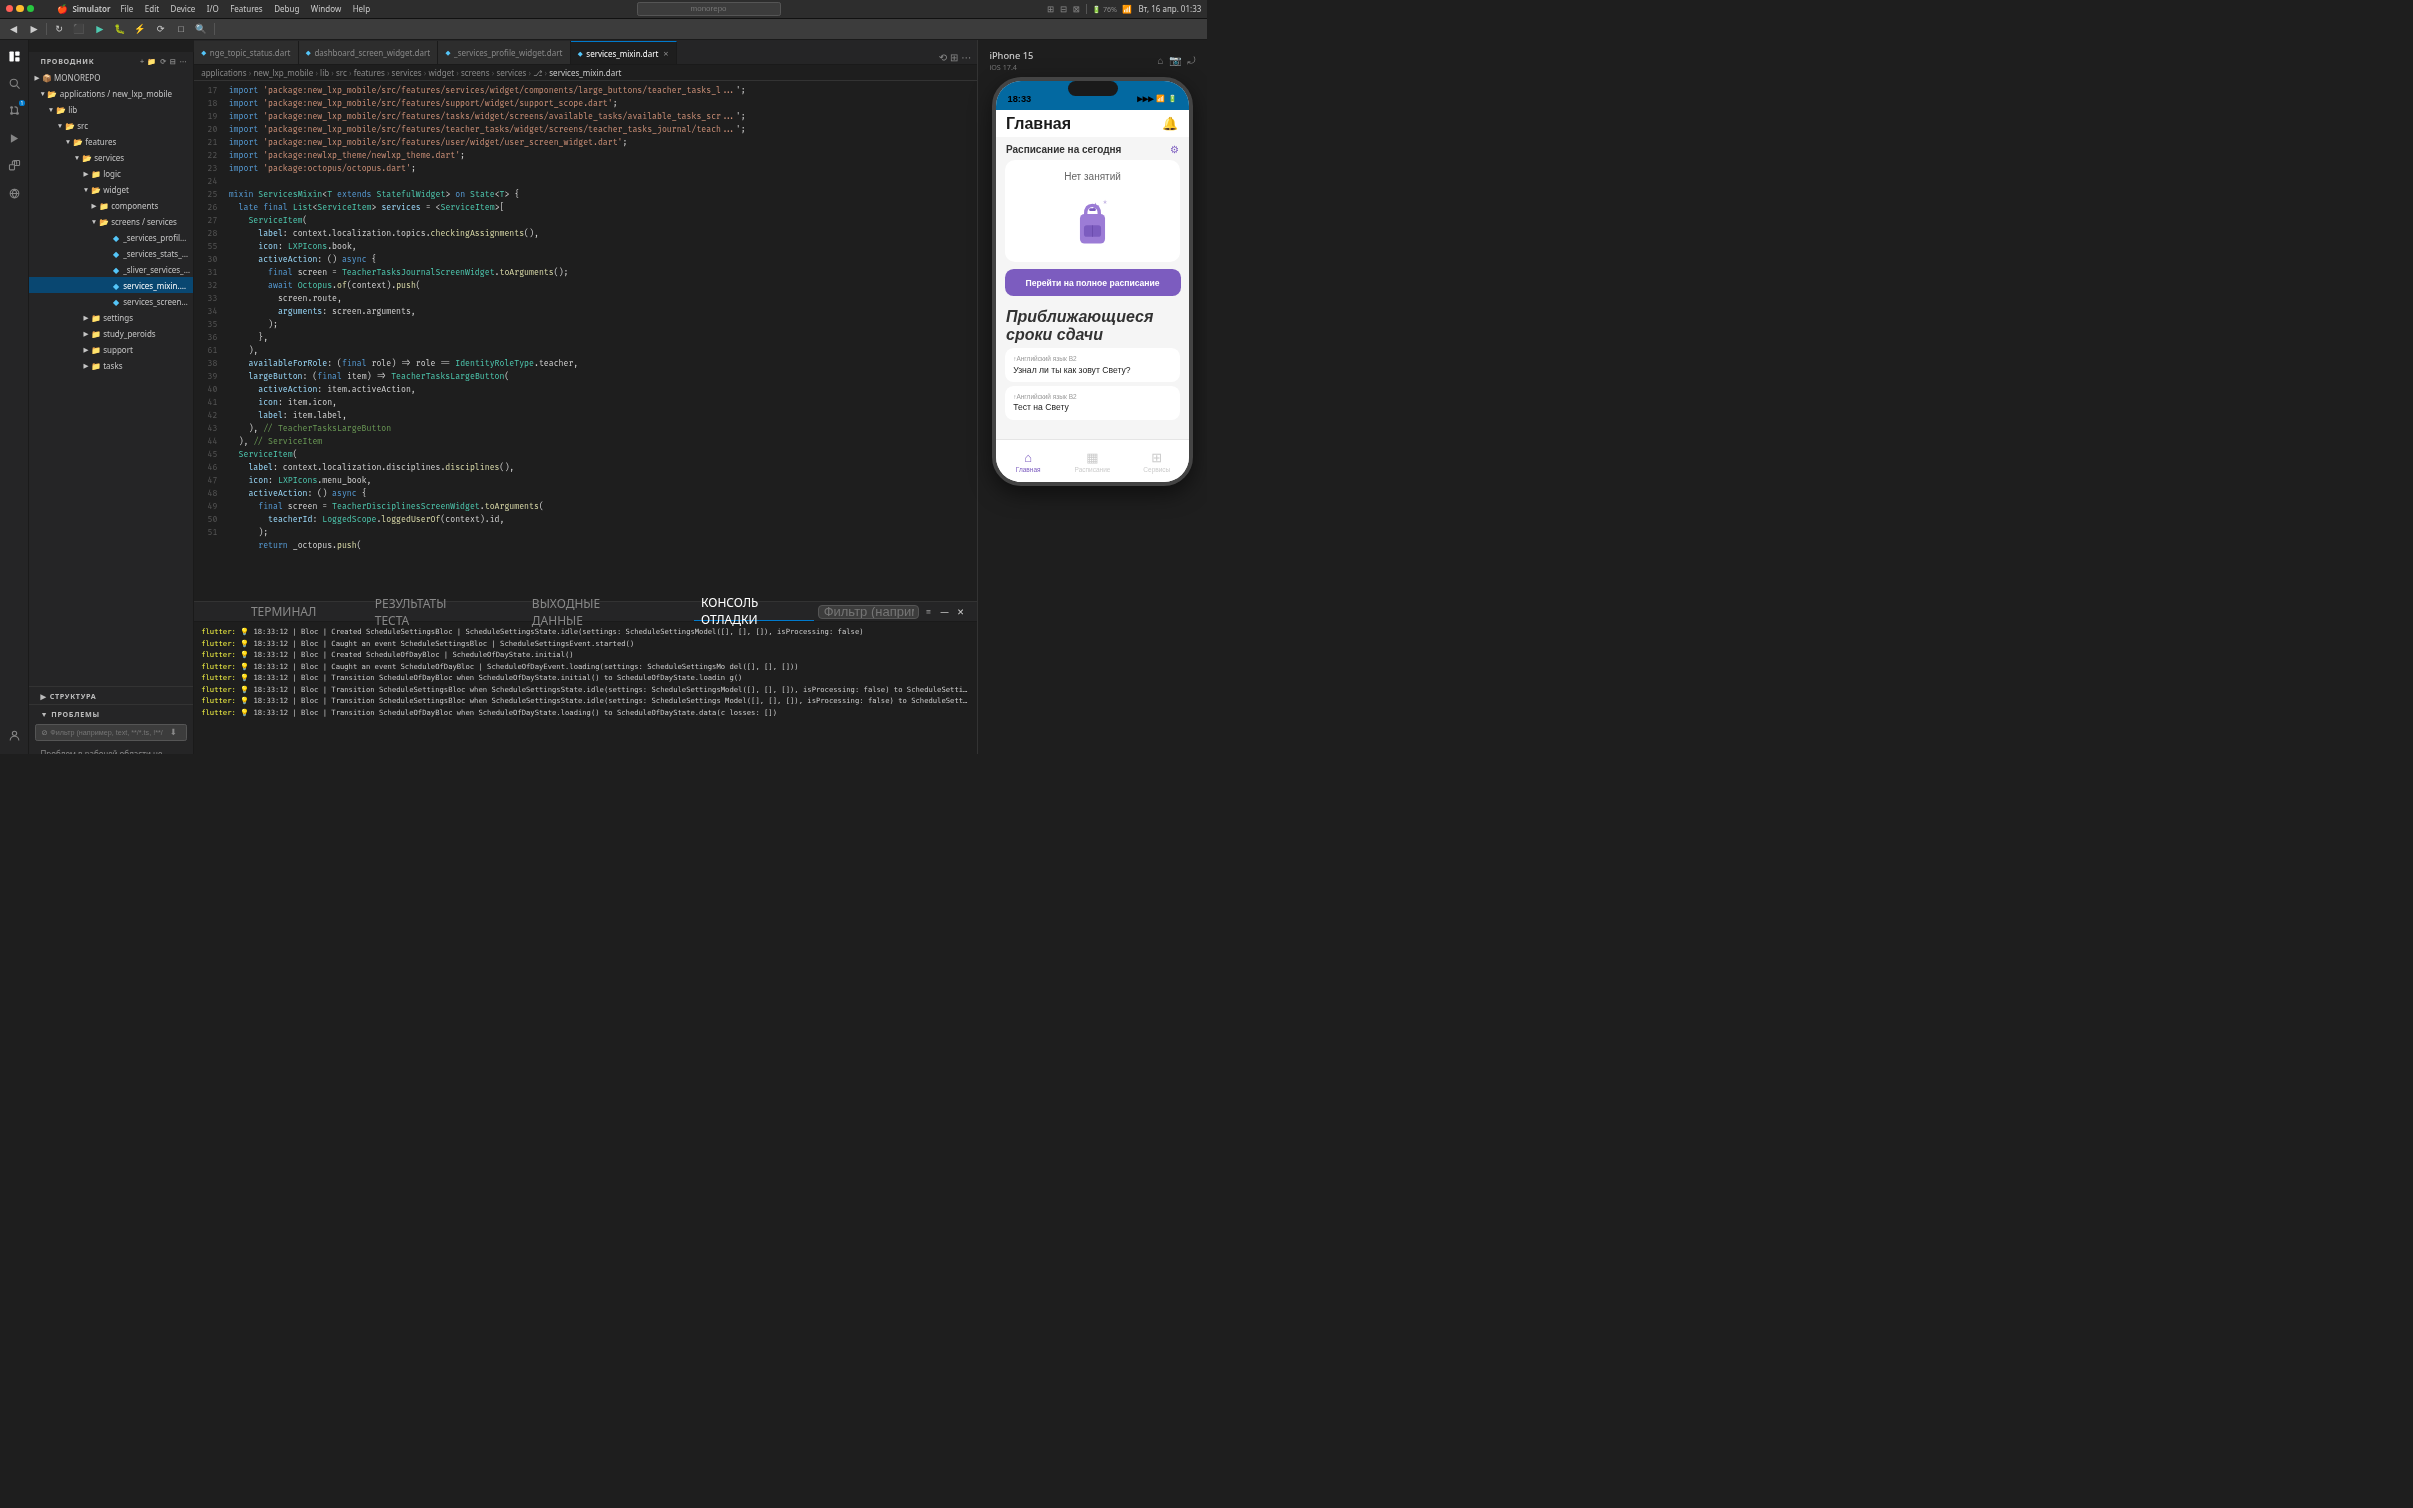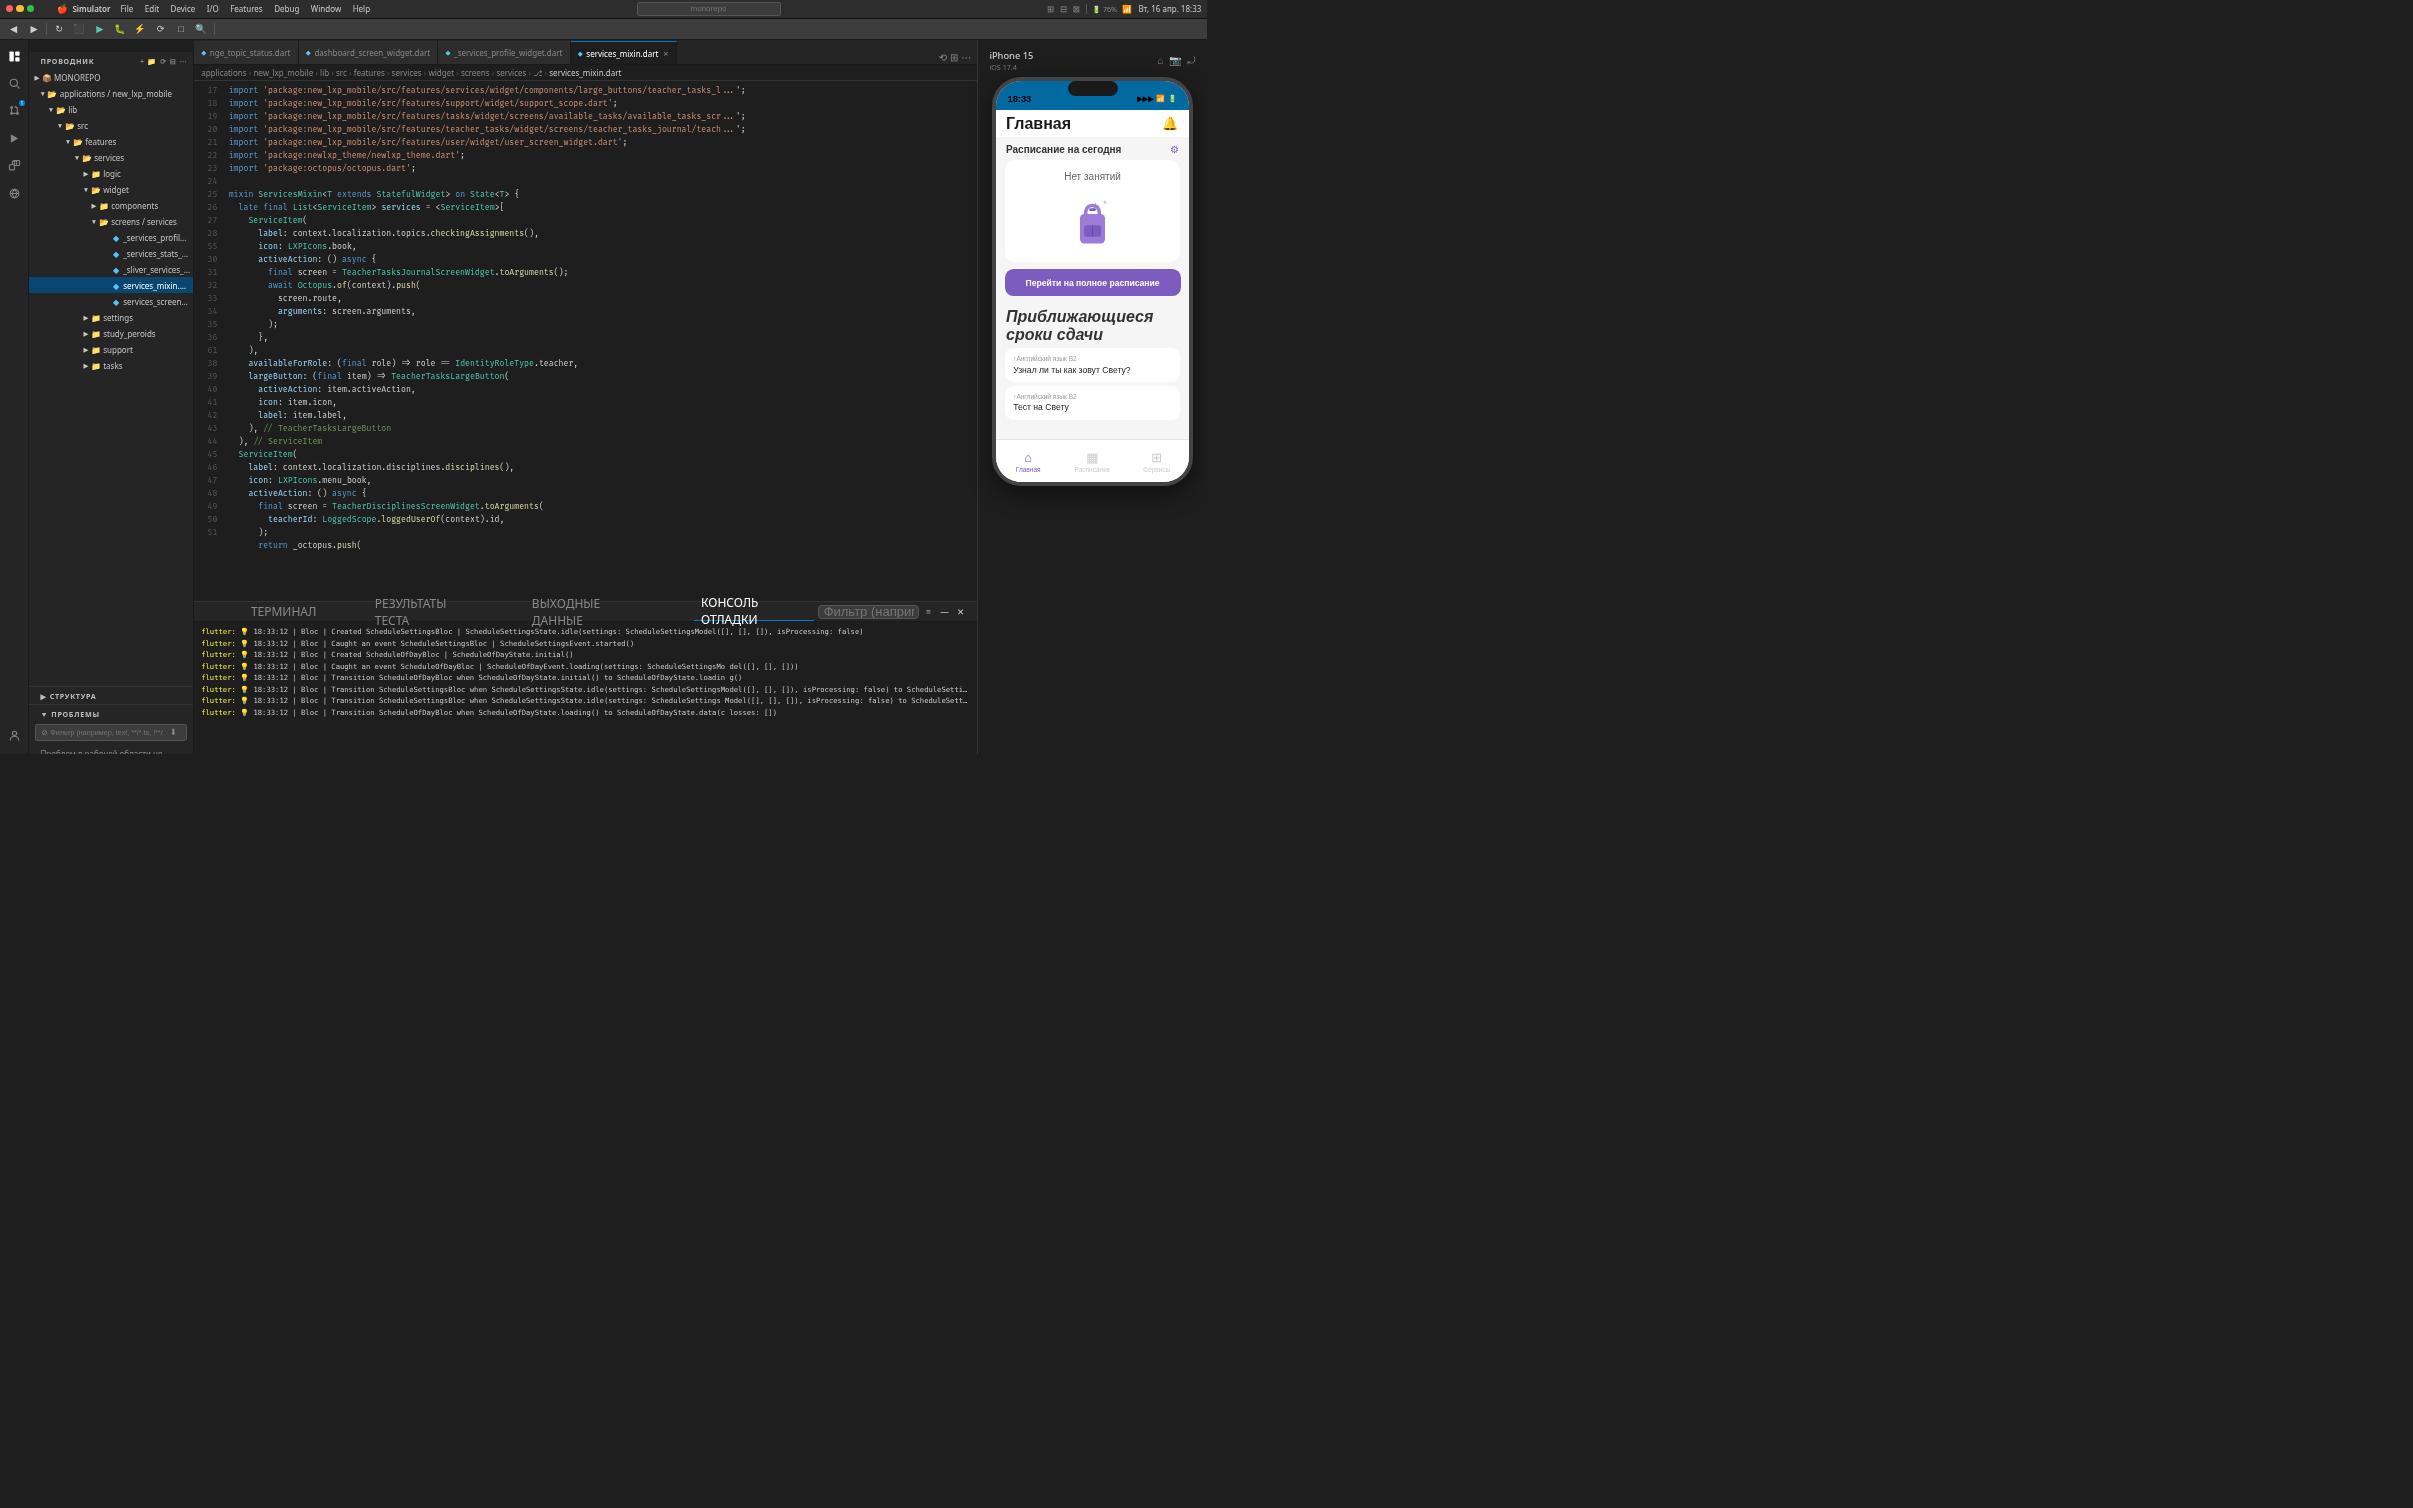--- a/index.html
+++ b/index.html
@@ -624,21 +624,21 @@
   <div style="flex:1;display:flex;justify-content:center">
     <input type="text" class="search-bar" placeholder="monorepo" style="">
   </div>
   <div style="display:flex;gap:5.7px;color:#888;font-size:8.6px;align-items:center">
     <span>⊞</span>
     <span>⊟</span>
     <span>⊠</span>
     <span style="width:0.7px;height:10px;background:#555;display:inline-block"></span>
     <span style="font-size:7.2px">🔋 76%</span>
     <span style="font-size:8px">📶</span>
-    <span style="font-size:8px;color:#ccc">Вт, 16 апр. 18:33</span>
+    <span style="font-size:8px;color:#ccc">Вт, 16 апр. 01:33</span>
   </div>
 </div>
 
 <div class="toolbar">
   <div class="toolbar-icon">◀</div>
   <div class="toolbar-icon">▶</div>
   <div class="toolbar-sep"></div>
   <div class="toolbar-icon">↻</div>
   <div class="toolbar-icon">⬛</div>
   <div class="toolbar-icon" style="color:#4ec9b0">▶</div>

